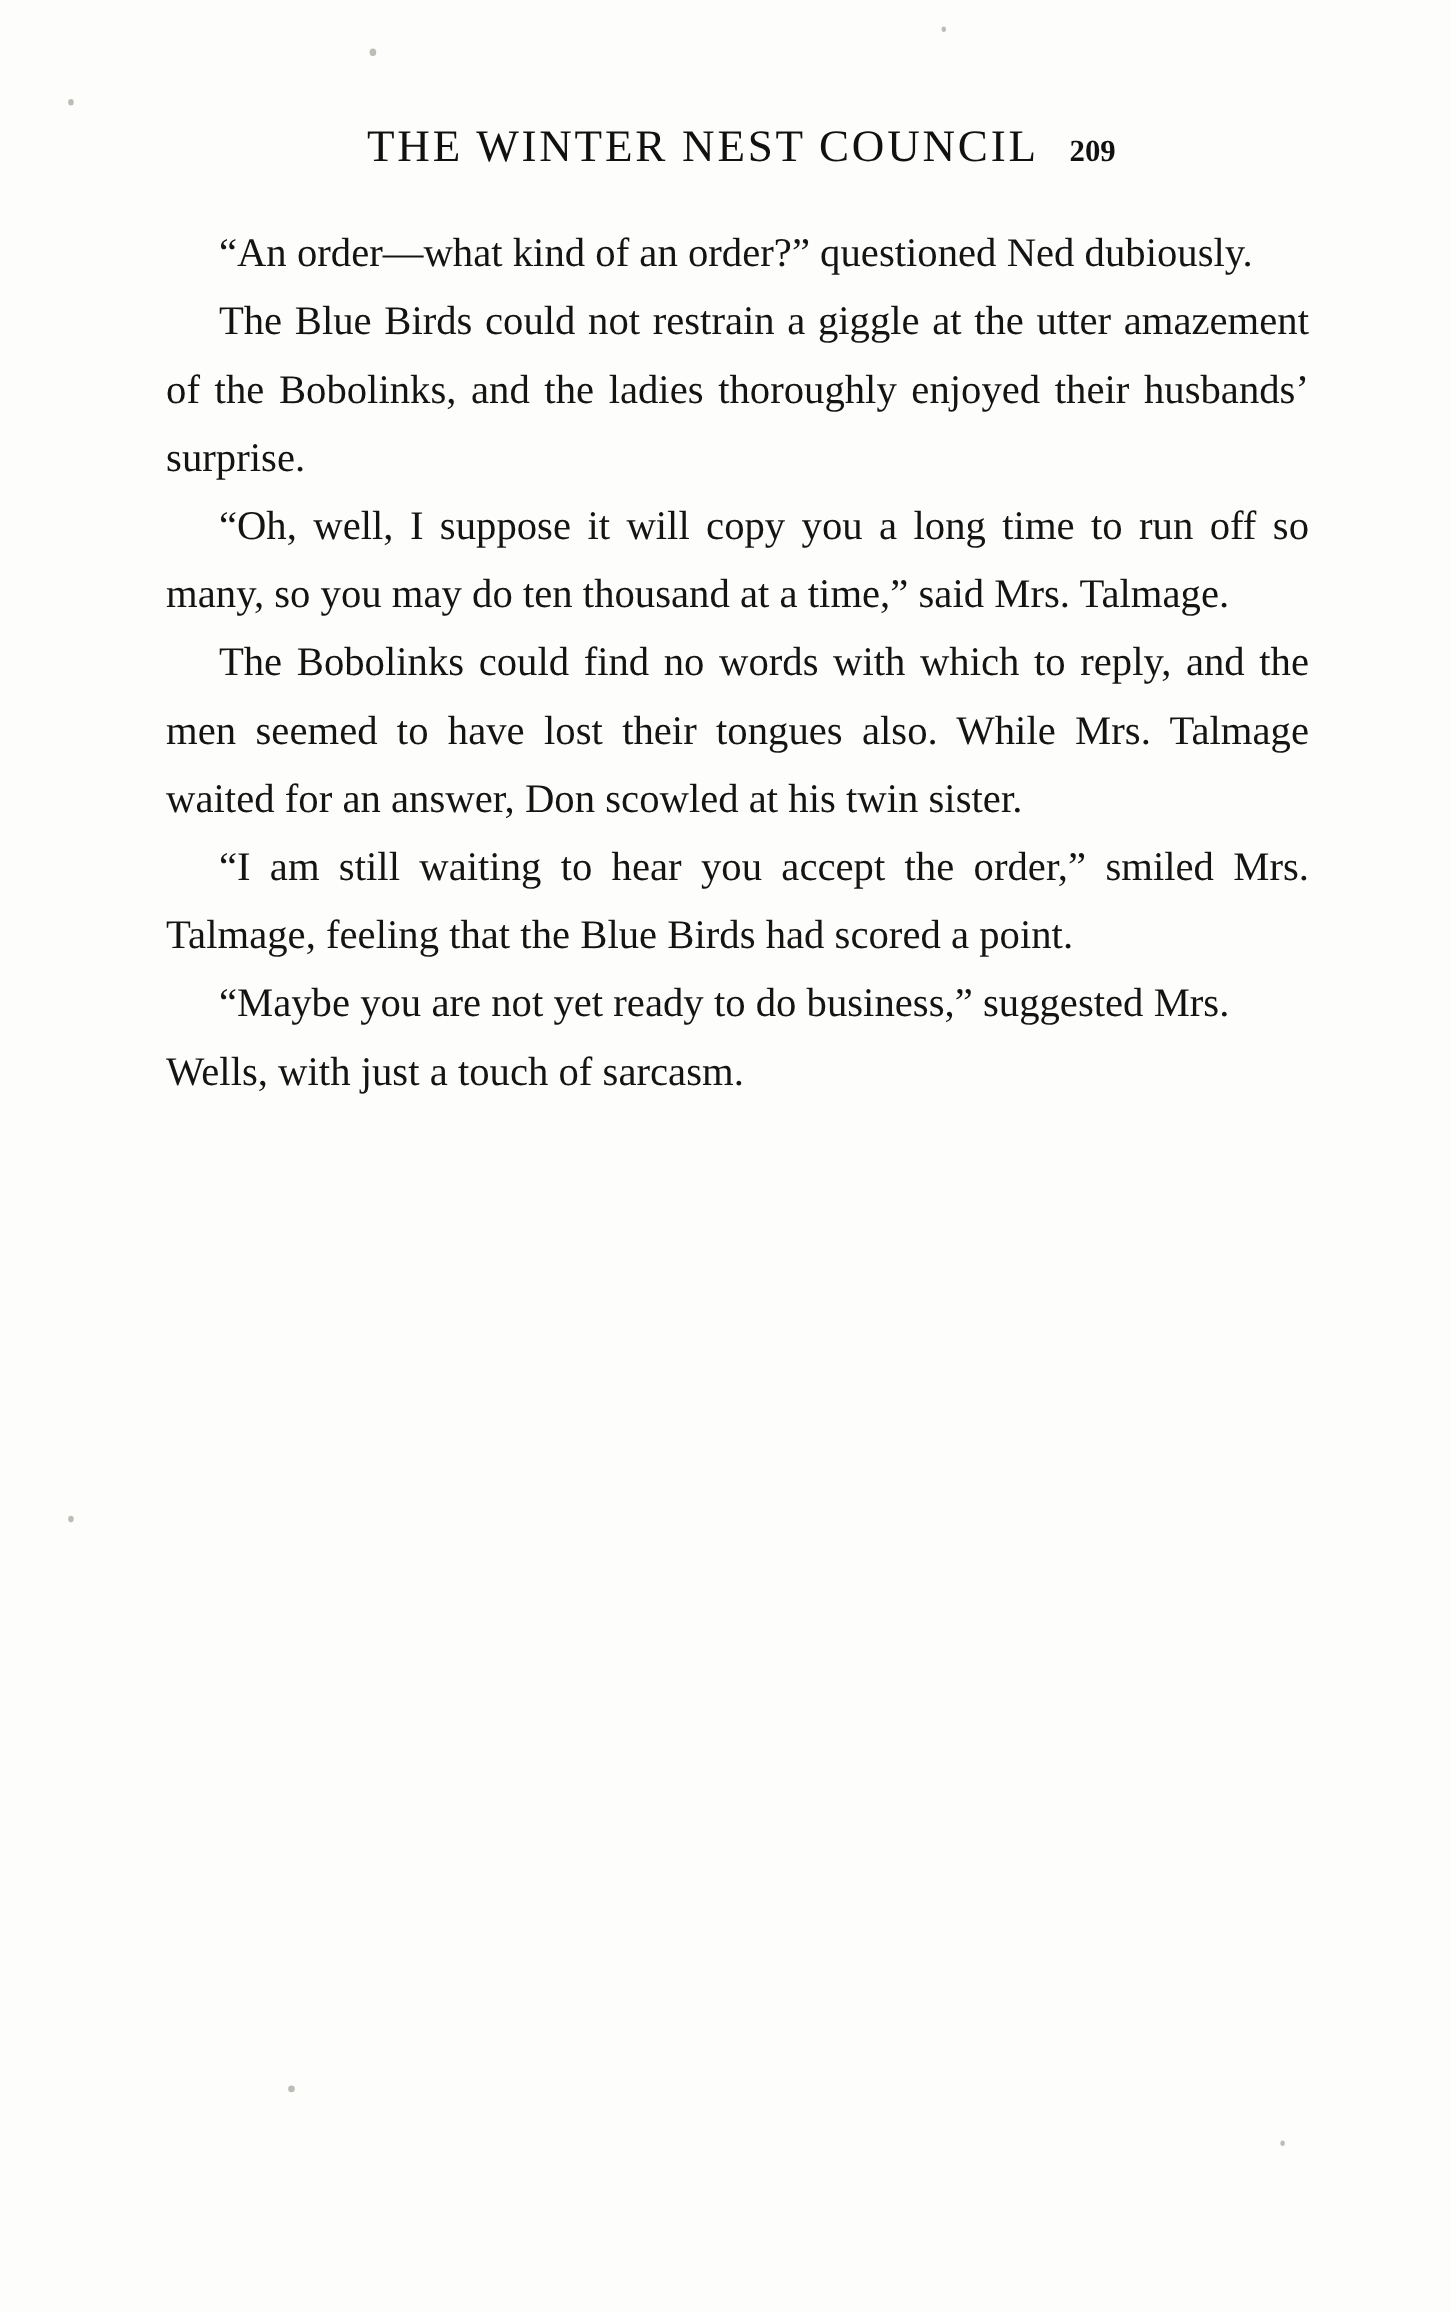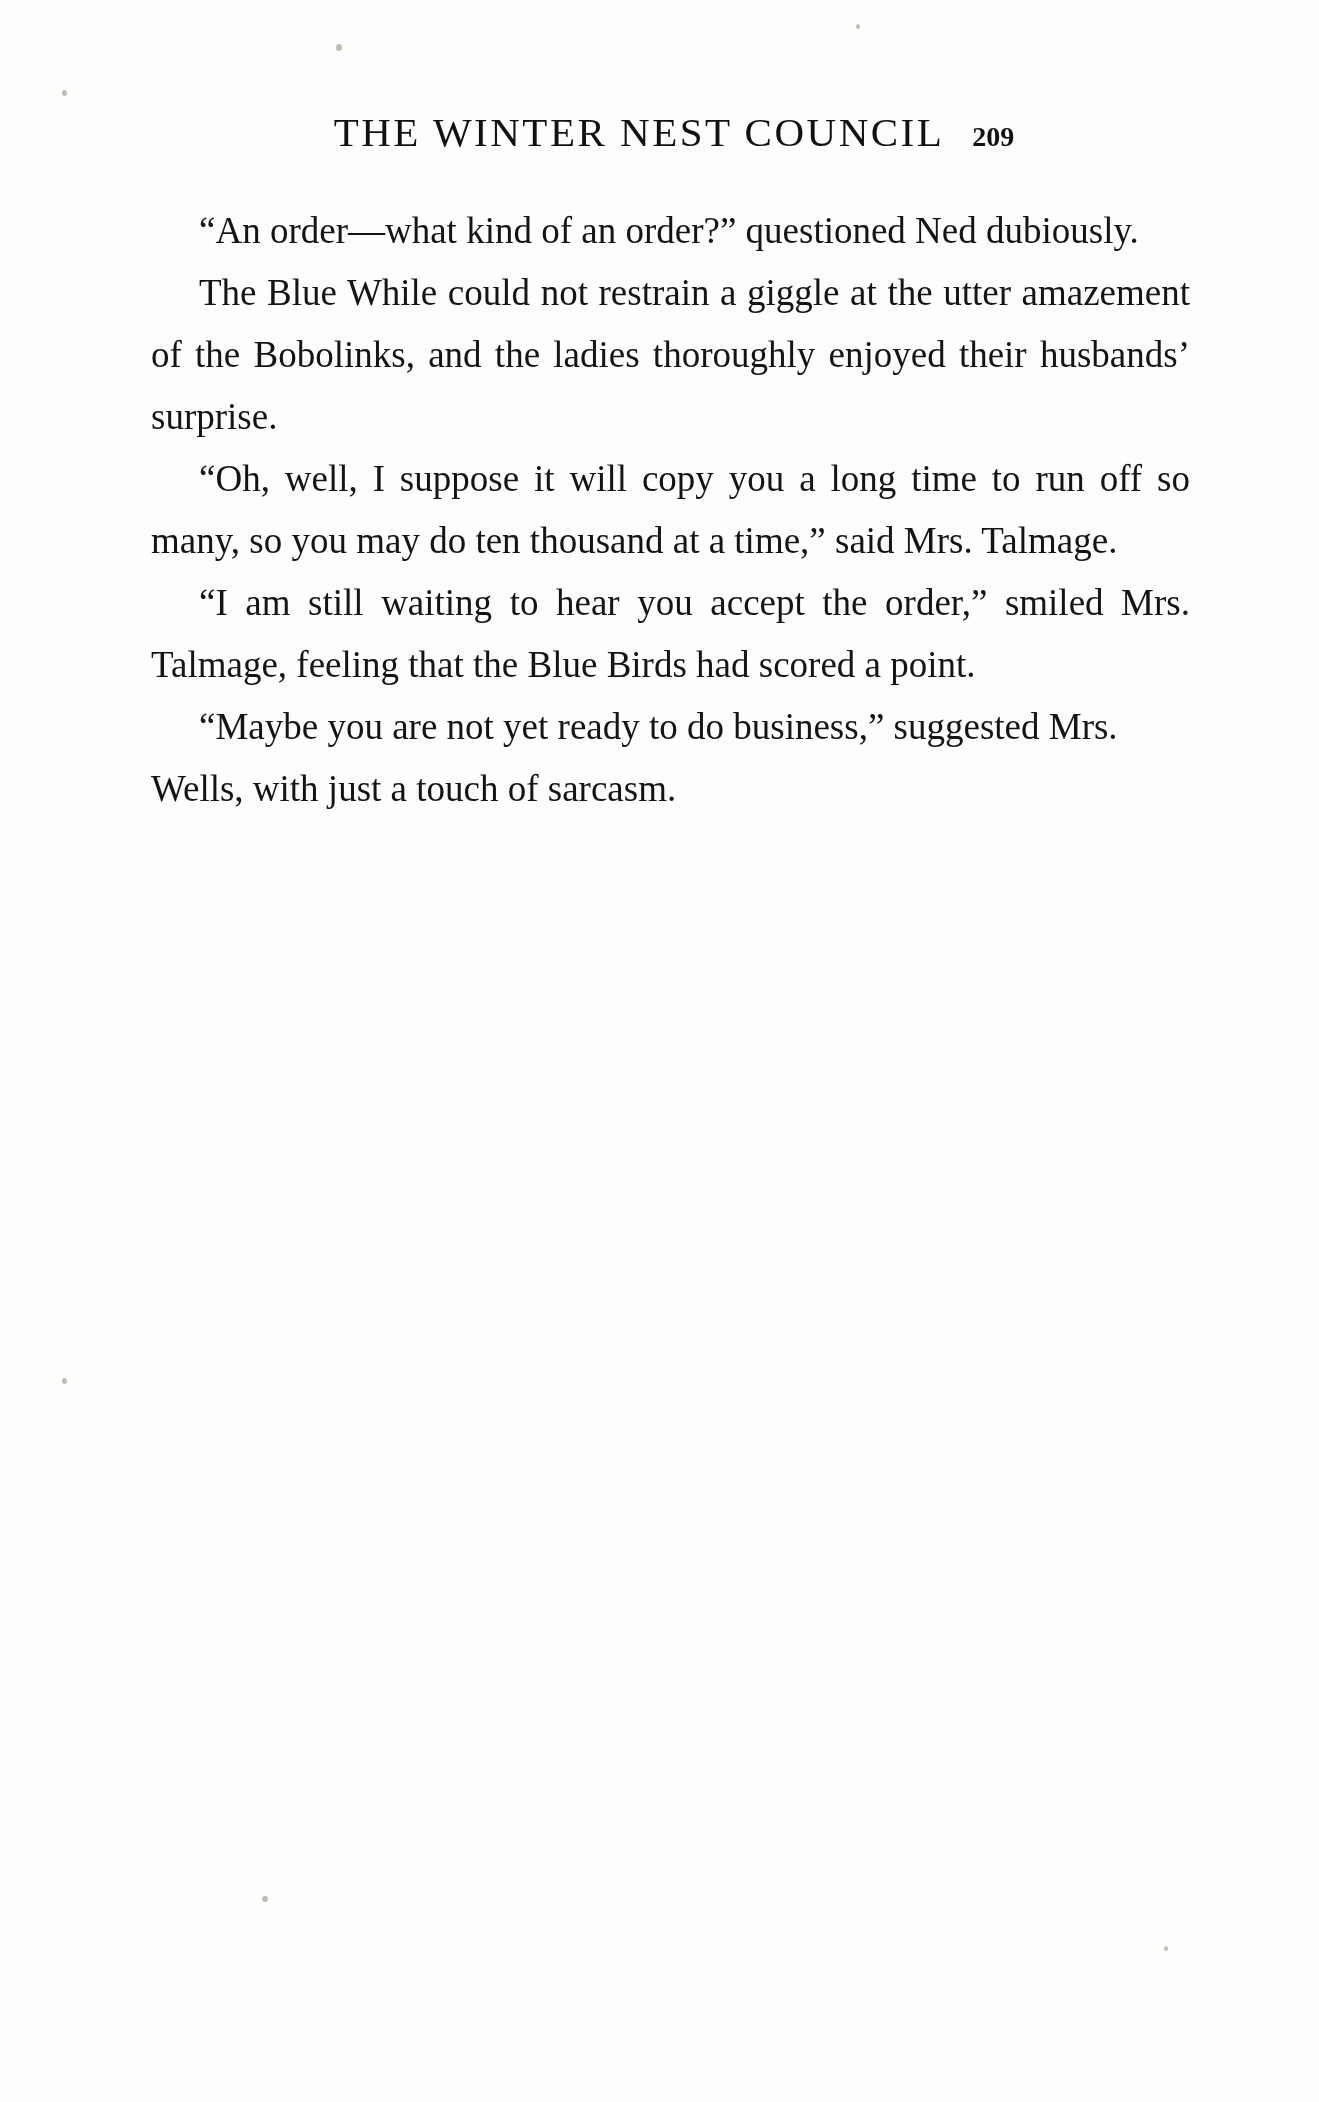--- a/index.html
+++ b/index.html
@@ -80,20 +80,21 @@
 
   <div class="content">
 
     <div class="running-head">
       <span class="title">THE WINTER NEST COUNCIL</span>
       <span class="folio">209</span>
     </div>
 
     <div class="body-text">
       <p>“An order—what kind of an order?” questioned Ned dubiously.</p>
-      <p>The Blue While could not restrain a giggle at the utter amazement of the Bobolinks, and the ladies thoroughly enjoyed their husbands’ surprise.</p>
+      <p>The Blue Birds could not restrain a giggle at the utter amazement of the Bobolinks, and the ladies thoroughly enjoyed their husbands’ surprise.</p>
       <p>“Oh, well, I suppose it will copy you a long time to run off so many, so you may do ten thousand at a time,” said Mrs. Talmage.</p>
+      <p>The Bobolinks could find no words with which to reply, and the men seemed to have lost their tongues also.  While Mrs. Talmage waited for an answer, Don scowled at his twin sister.</p>
       <p>“I am still waiting to hear you accept the order,” smiled Mrs. Talmage, feeling that the Blue Birds had scored a point.</p>
       <p>“Maybe you are not yet ready to do business,” suggested Mrs. Wells, with just a touch of sarcasm.</p>
     </div>
 
   </div>
 </div>
 
 </body></html>

